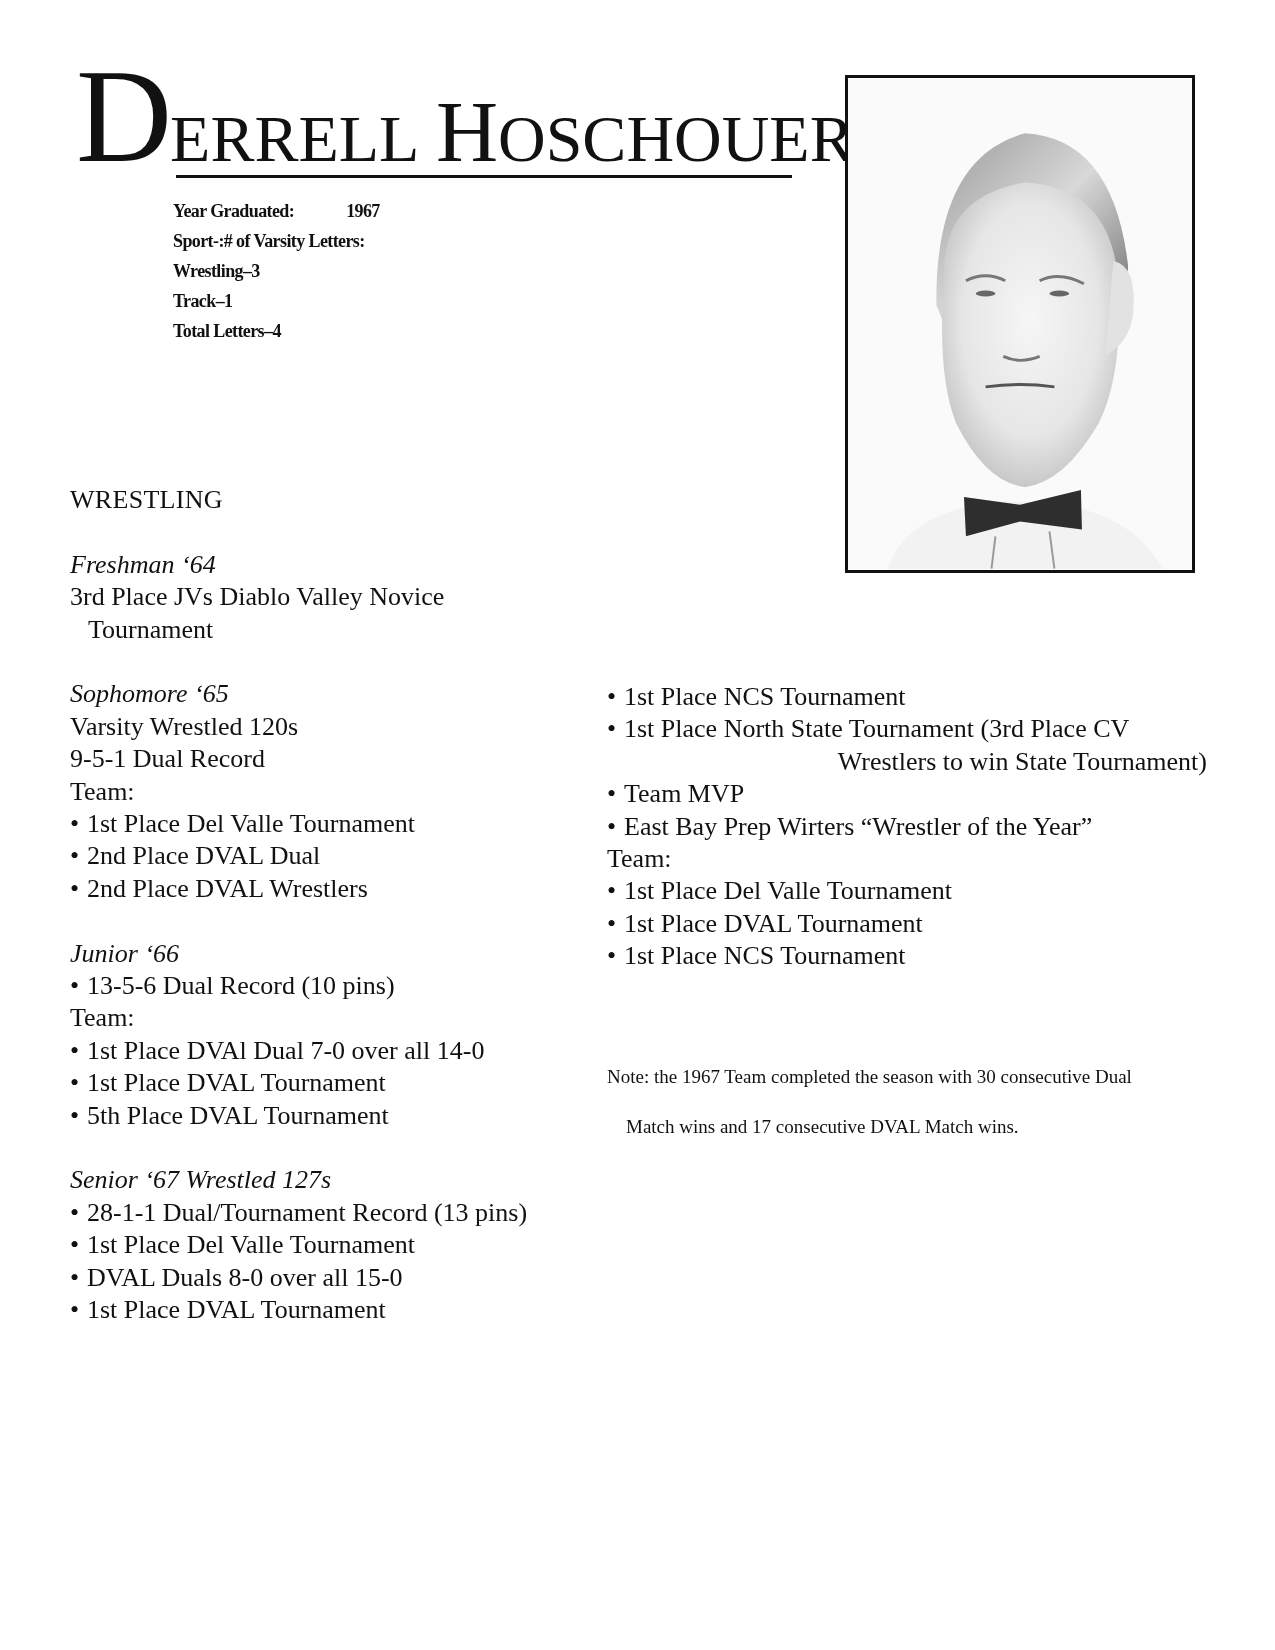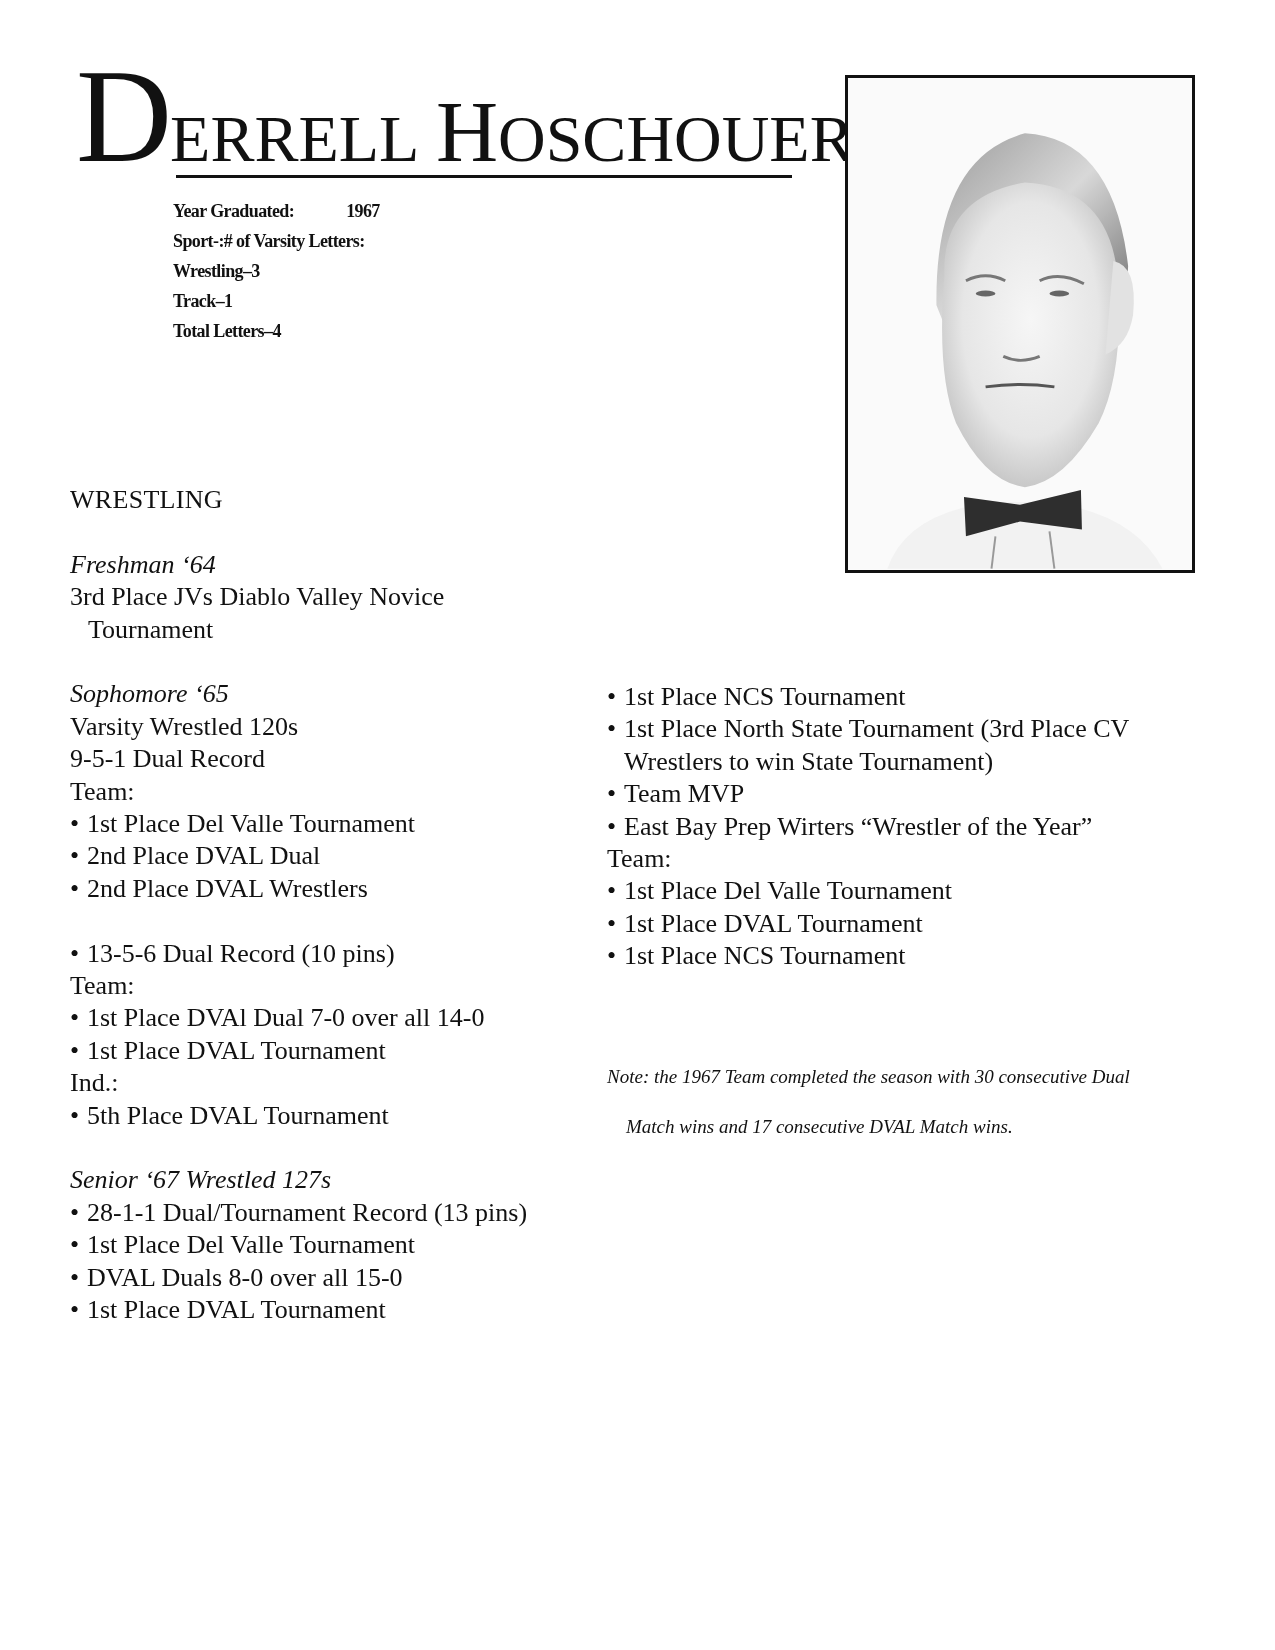--- a/index.html
+++ b/index.html
@@ -17,22 +17,22 @@
   .photo svg { width: 100%; height: 100%; display: block; }
   .col { position: absolute; font-size: 26px; line-height: 32.4px; }
   .col-left { left: 70px; top: 484px; width: 500px; }
   .col-right { left: 607px; top: 681px; width: 600px; }
   .heading { letter-spacing: 0.3px; }
   .season { font-style: italic; }
   .gap { height: 32.4px; }
   .bullet { white-space: nowrap; }
   .bullet .dot { display: inline-block; width: 17px; }
   .wrap-line { padding-left: 18px; white-space: nowrap; }
-  .hang { padding-left: 17px; white-space: nowrap; }
-  .note { position: absolute; left: 607px; top: 1064px; font-style: italic; font-size: 19px; line-height: 26px; width: 600px; }
+  .hang { padding-left: 17px; white-space: nowrap; text-align: right; }
+  .note { position: absolute; left: 607px; top: 1064px; font-size: 19px; line-height: 26px; width: 600px; }
   .note .l2 { padding-left: 19px; margin-top: 24px; }
 </style>
 </head>
 <body>
 
 <div class="title">
   <span class="big">D</span><span class="small">ERRELL</span><span class="small">&nbsp;</span><span class="word2-big">H</span><span class="small">OSCHOUER</span>
 </div>
 <div class="title-underline"></div>
 
@@ -88,25 +88,25 @@
 
   <div class="season">Sophomore ‘65</div>
   <div>Varsity Wrestled 120s</div>
   <div>9-5-1 Dual Record</div>
   <div>Team:</div>
   <div class="bullet"><span class="dot">•</span><span>1st Place Del Valle Tournament</span></div>
   <div class="bullet"><span class="dot">•</span><span>2nd Place DVAL Dual</span></div>
   <div class="bullet"><span class="dot">•</span><span>2nd Place DVAL Wrestlers</span></div>
   <div class="gap"></div>
 
+  <div class="season">Junior ‘66</div>
   <div class="bullet"><span class="dot">•</span><span>13-5-6 Dual Record (10 pins)</span></div>
   <div>Team:</div>
   <div class="bullet"><span class="dot">•</span><span>1st Place DVAl Dual 7-0 over all 14-0</span></div>
   <div class="bullet"><span class="dot">•</span><span>1st Place DVAL Tournament</span></div>
-  <div>Ind.:</div>
   <div class="bullet"><span class="dot">•</span><span>5th Place DVAL Tournament</span></div>
   <div class="gap"></div>
 
   <div class="season">Senior ‘67 Wrestled 127s</div>
   <div class="bullet"><span class="dot">•</span><span>28-1-1 Dual/Tournament Record (13 pins)</span></div>
   <div class="bullet"><span class="dot">•</span><span>1st Place Del Valle Tournament</span></div>
   <div class="bullet"><span class="dot">•</span><span>DVAL Duals 8-0 over all 15-0</span></div>
   <div class="bullet"><span class="dot">•</span><span>1st Place DVAL Tournament</span></div>
 </div>
 

